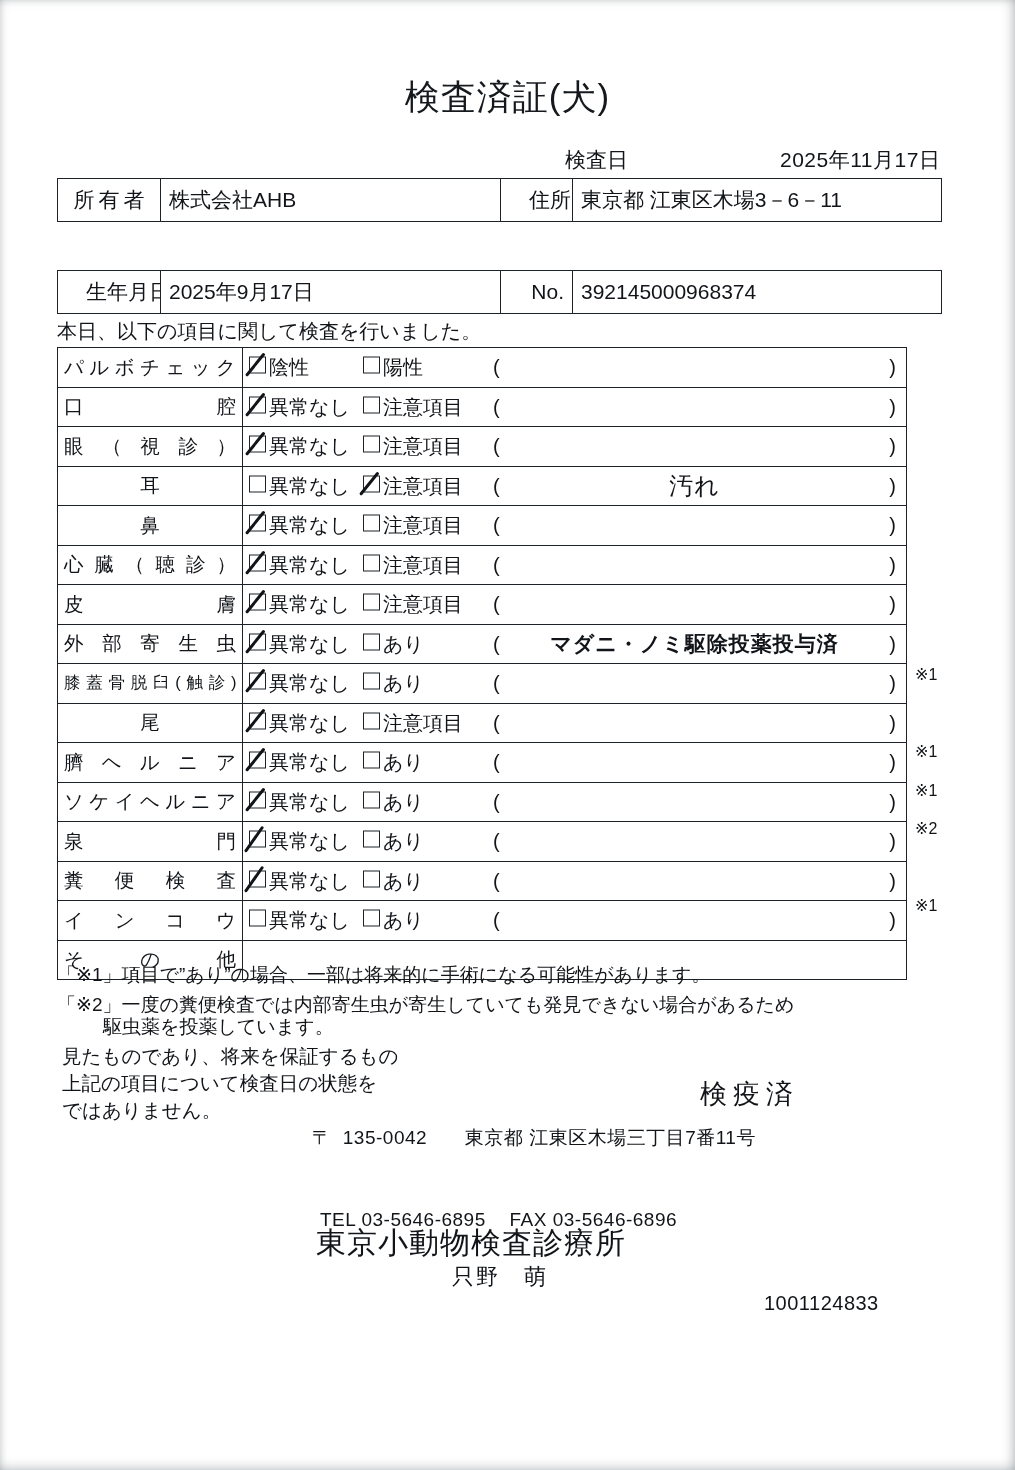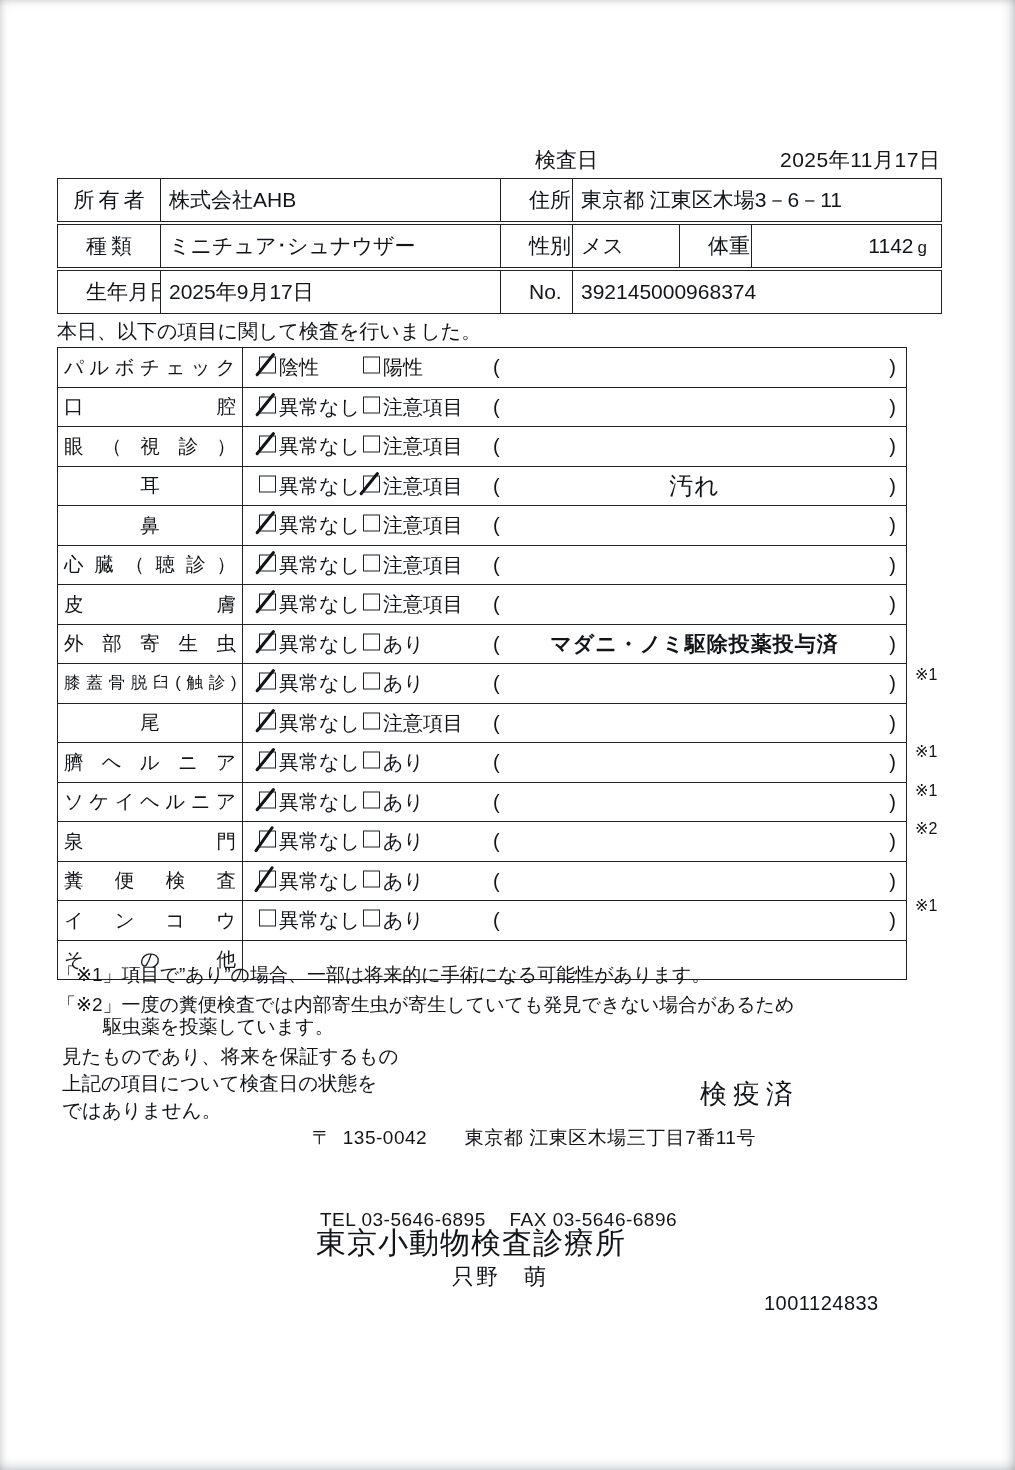--- a/index.html
+++ b/index.html
@@ -36,21 +36,21 @@
     top: 74px;
     text-align: center;
     font-size: 35px;
     letter-spacing: 1px;
     font-weight: 400;
     color: #15191d;
   }
 
   .exam-date-label {
     position: absolute;
-    left: 535px;
+    left: 565px;
     top: 146px;
     font-size: 21px;
   }
   .exam-date-value {
     position: absolute;
     left: 780px;
     top: 146px;
     font-size: 21px;
     letter-spacing: .5px;
   }
@@ -72,21 +72,21 @@
     vertical-align: middle;
     white-space: nowrap;
     overflow: hidden;
   }
   .info-table td.lbl {
     text-align: center;
     letter-spacing: 4px;
     padding-right: 4px;
   }
   .info-table td.lbl-tight {
-    text-align: left;
+    text-align: right;
     letter-spacing: 0px;
     padding-left: 28px;
   }
   .info-table td.val { text-align: left; }
   .info-table td.val-right { text-align: right; padding-right: 14px; }
   .unit { font-size: 17px; padding-left: 4px; }
 
   .lead-text {
     position: absolute;
     left: 57px;
@@ -162,21 +162,21 @@
     transform-origin: left center;
     border-radius: 2px;
   }
   .checked.drift .box::after {
     top: 19px;
     left: -5px;
     width: 31px;
     transform: rotate(-55deg);
   }
 
-  .opt1 { position: absolute; left: 16px; top: 50%; transform: translateY(-50%); }
+  .opt1 { position: absolute; left: 6px; top: 50%; transform: translateY(-50%); }
   .opt2 { position: absolute; left: 120px; top: 50%; transform: translateY(-50%); }
   .paren-open { position: absolute; left: 250px; top: 50%; transform: translateY(-50%); }
   .paren-close { position: absolute; right: 10px; top: 50%; transform: translateY(-50%); }
 
   .note-center {
     position: absolute;
     left: 250px;
     right: 10px;
     top: 50%;
     transform: translateY(-50%);
@@ -261,20 +261,21 @@
     font-size: 20px;
     letter-spacing: .5px;
   }
   .zip-mark { letter-spacing: 0; }
 </style>
 </head>
 <body>
 
 <div id="page">
 
+  <div class="title">検査済証(犬)</div>
 
   <div class="exam-date-label">検査日</div>
   <div class="exam-date-value">2025年11月17日</div>
 
   <table class="info-table">
     <colgroup>
       <col style="width:103px">
         <col style="width:340px">
       <col style="width:72px">
         <col style="width:369px">
@@ -282,40 +283,20 @@
     <tbody>
       <tr>
         <td class="lbl">所有者</td>
         <td class="val">株式会社AHB</td>
         <td class="lbl-tight">住所</td>
         <td class="val">東京都 江東区木場3－6－11</td>
       </tr>
     </tbody>
   </table>
 
-  <table class="info-table" style="top:224px">
-    <colgroup>
-      <col style="width:103px">
-        <col style="width:340px">
-      <col style="width:72px">
-        <col style="width:107px">
-      <col style="width:72px">
-        <col style="width:190px">
-    </colgroup>
-    <tbody>
-      <tr>
-        <td class="lbl">種類</td>
-        <td class="val">ミニチュア･シュナウザー</td>
-        <td class="lbl-tight">性別</td>
-        <td class="val">メス</td>
-        <td class="lbl-tight">体重</td>
-        <td class="val-right"><span>1142</span><span class="unit">g</span></td>
-      </tr>
-    </tbody>
-  </table>
 
   <table class="info-table" style="top:270px">
     <colgroup>
       <col style="width:103px">
         <col style="width:340px">
       <col style="width:72px">
         <col style="width:369px">
     </colgroup>
     <tbody>
       <tr>

